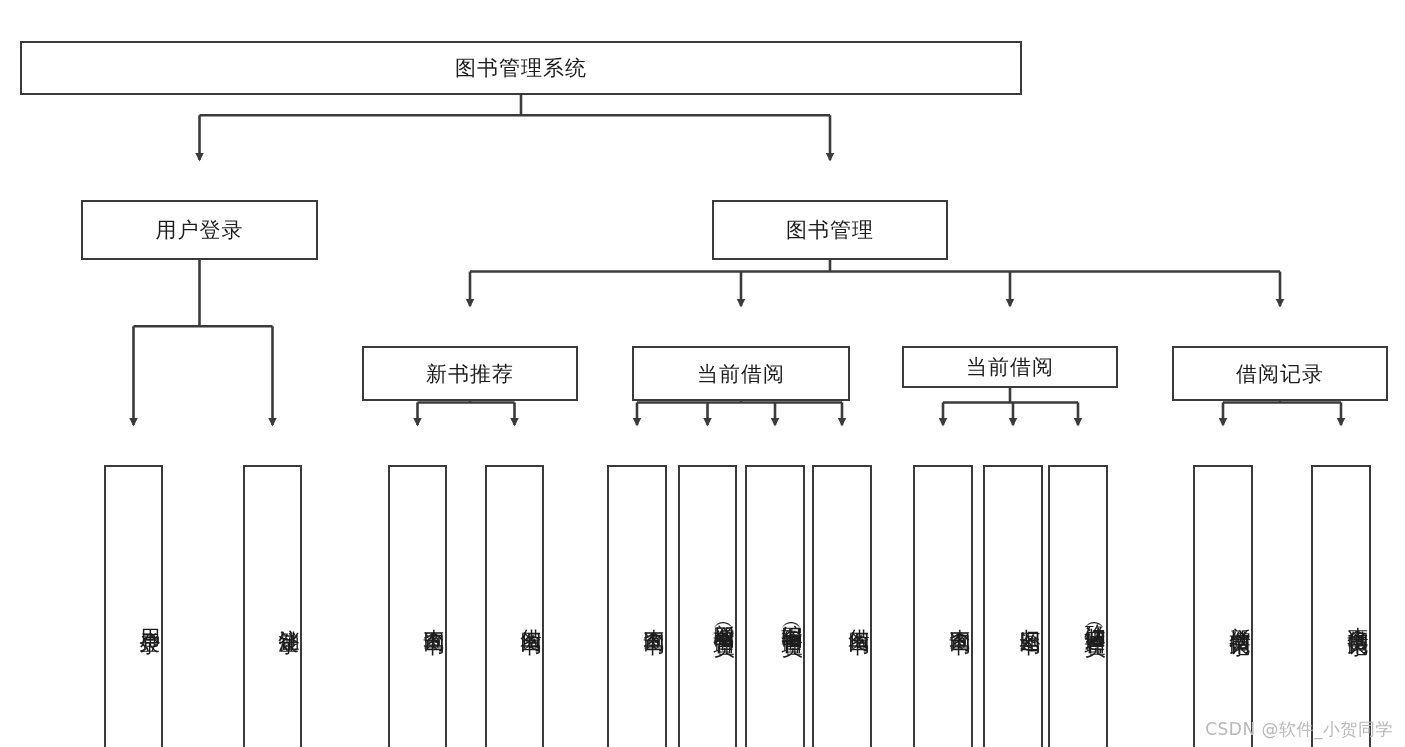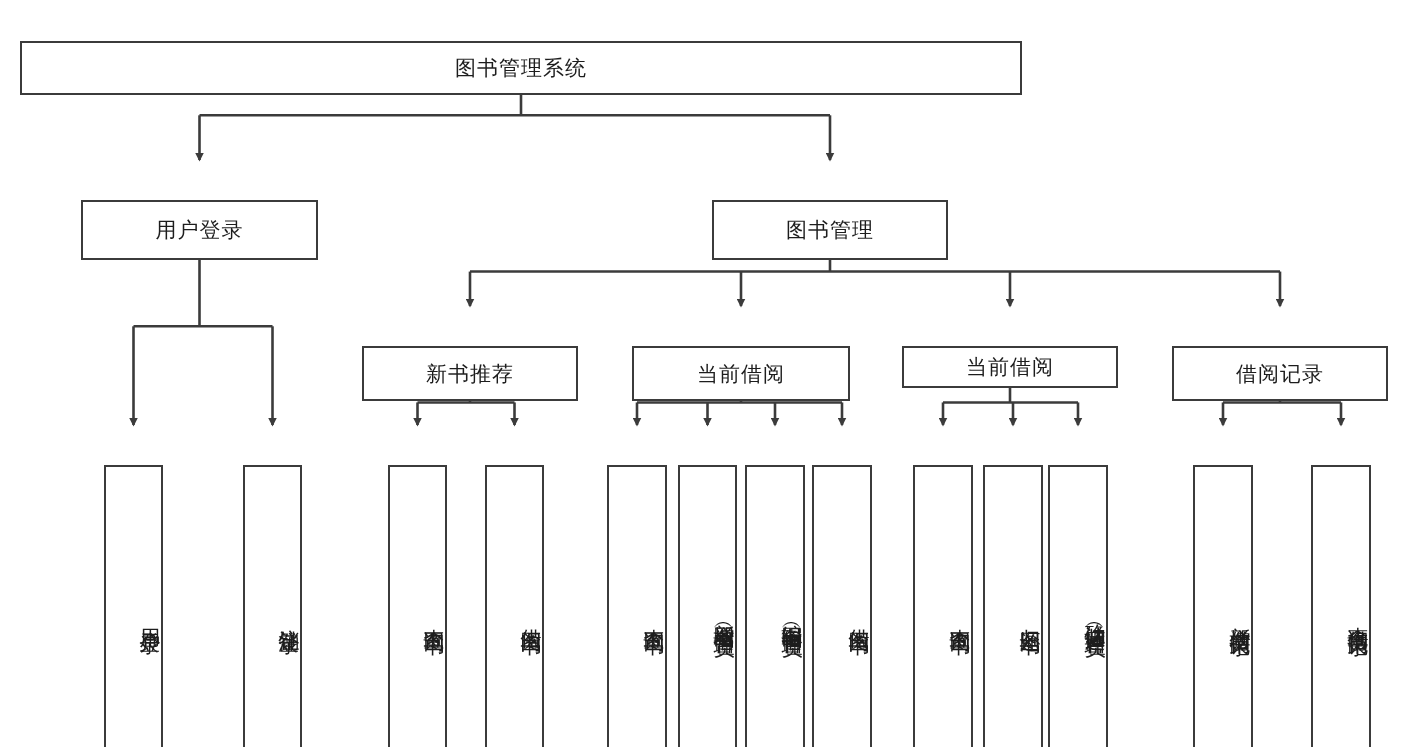--- a/index.html
+++ b/index.html
@@ -168,13 +168,14 @@
   <div class="node vert" style="left: 1048px; top: 437px; width: 60px; height: 296px;">
       <span class="vtxt">确认归还（管理员）</span>
     </div>
   <div class="node vert" style="left: 1193px; top: 437px; width: 60px; height: 296px;">
       <span class="vtxt">新增借阅记录</span>
     </div>
   <div class="node vert" style="left: 1311px; top: 437px; width: 60px; height: 296px;">
       <span class="vtxt">查询借阅记录</span>
     </div>
 
+  <div id="watermark">CSDN @软件_小贺同学</div>
 </div>
 
 </body></html>

